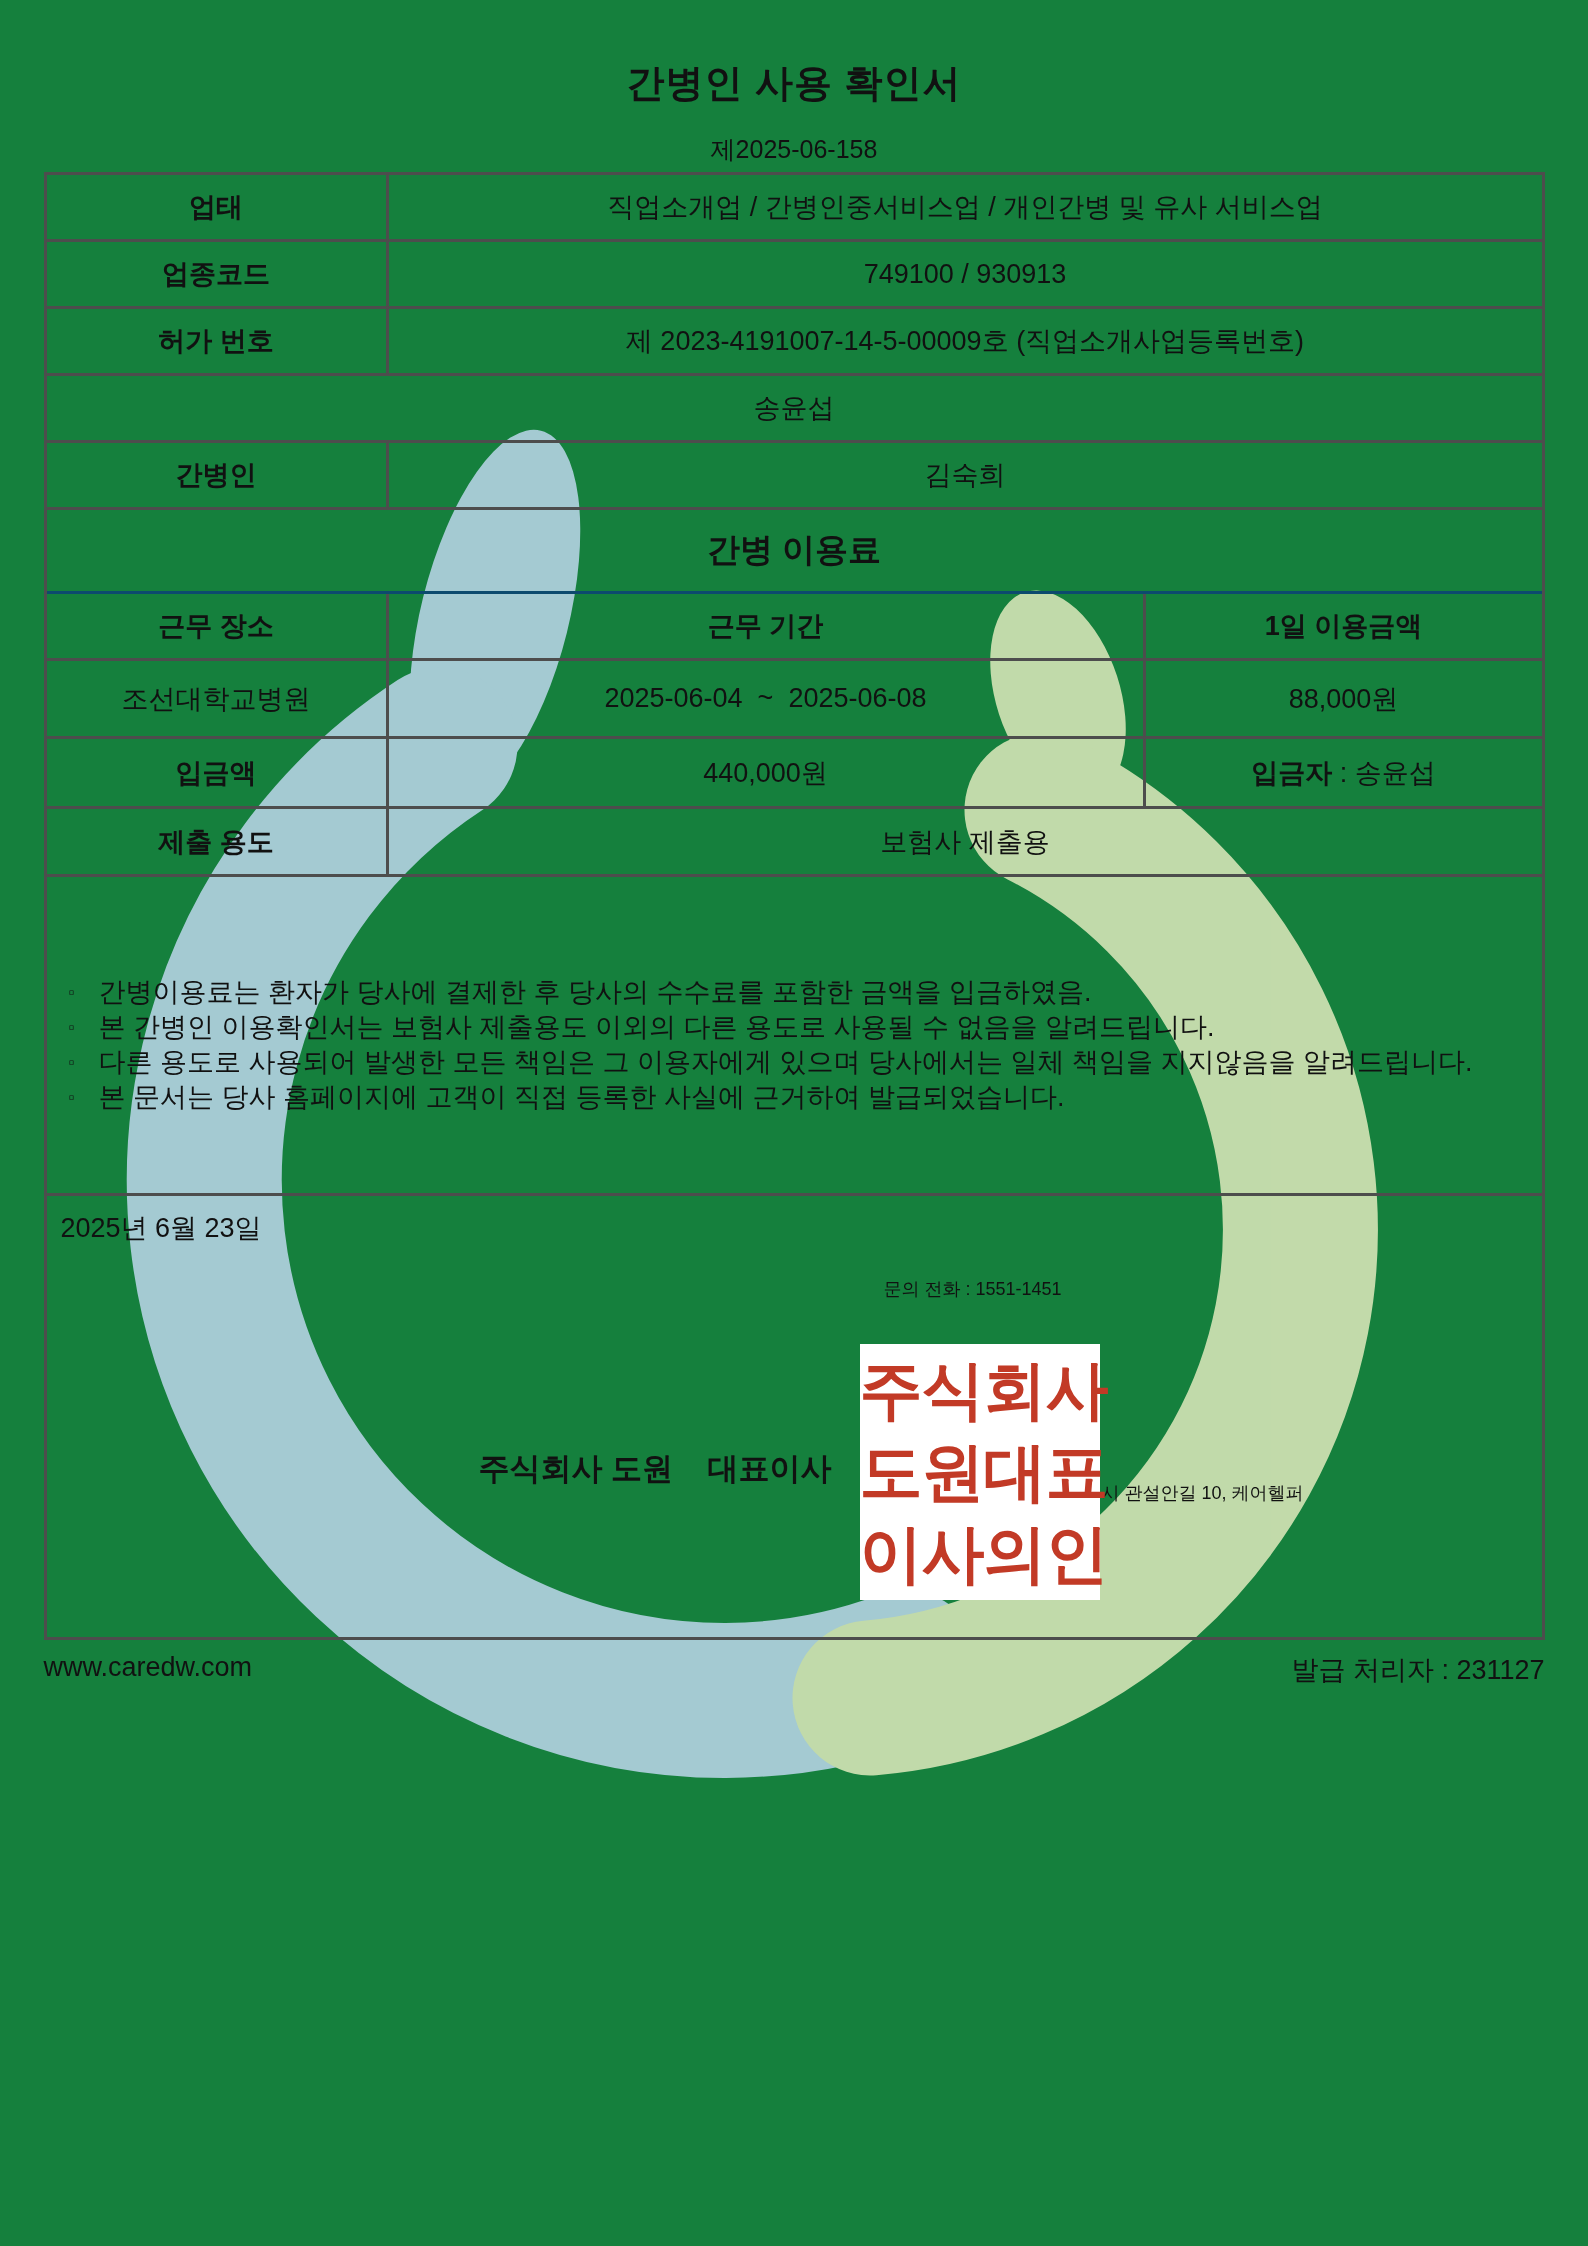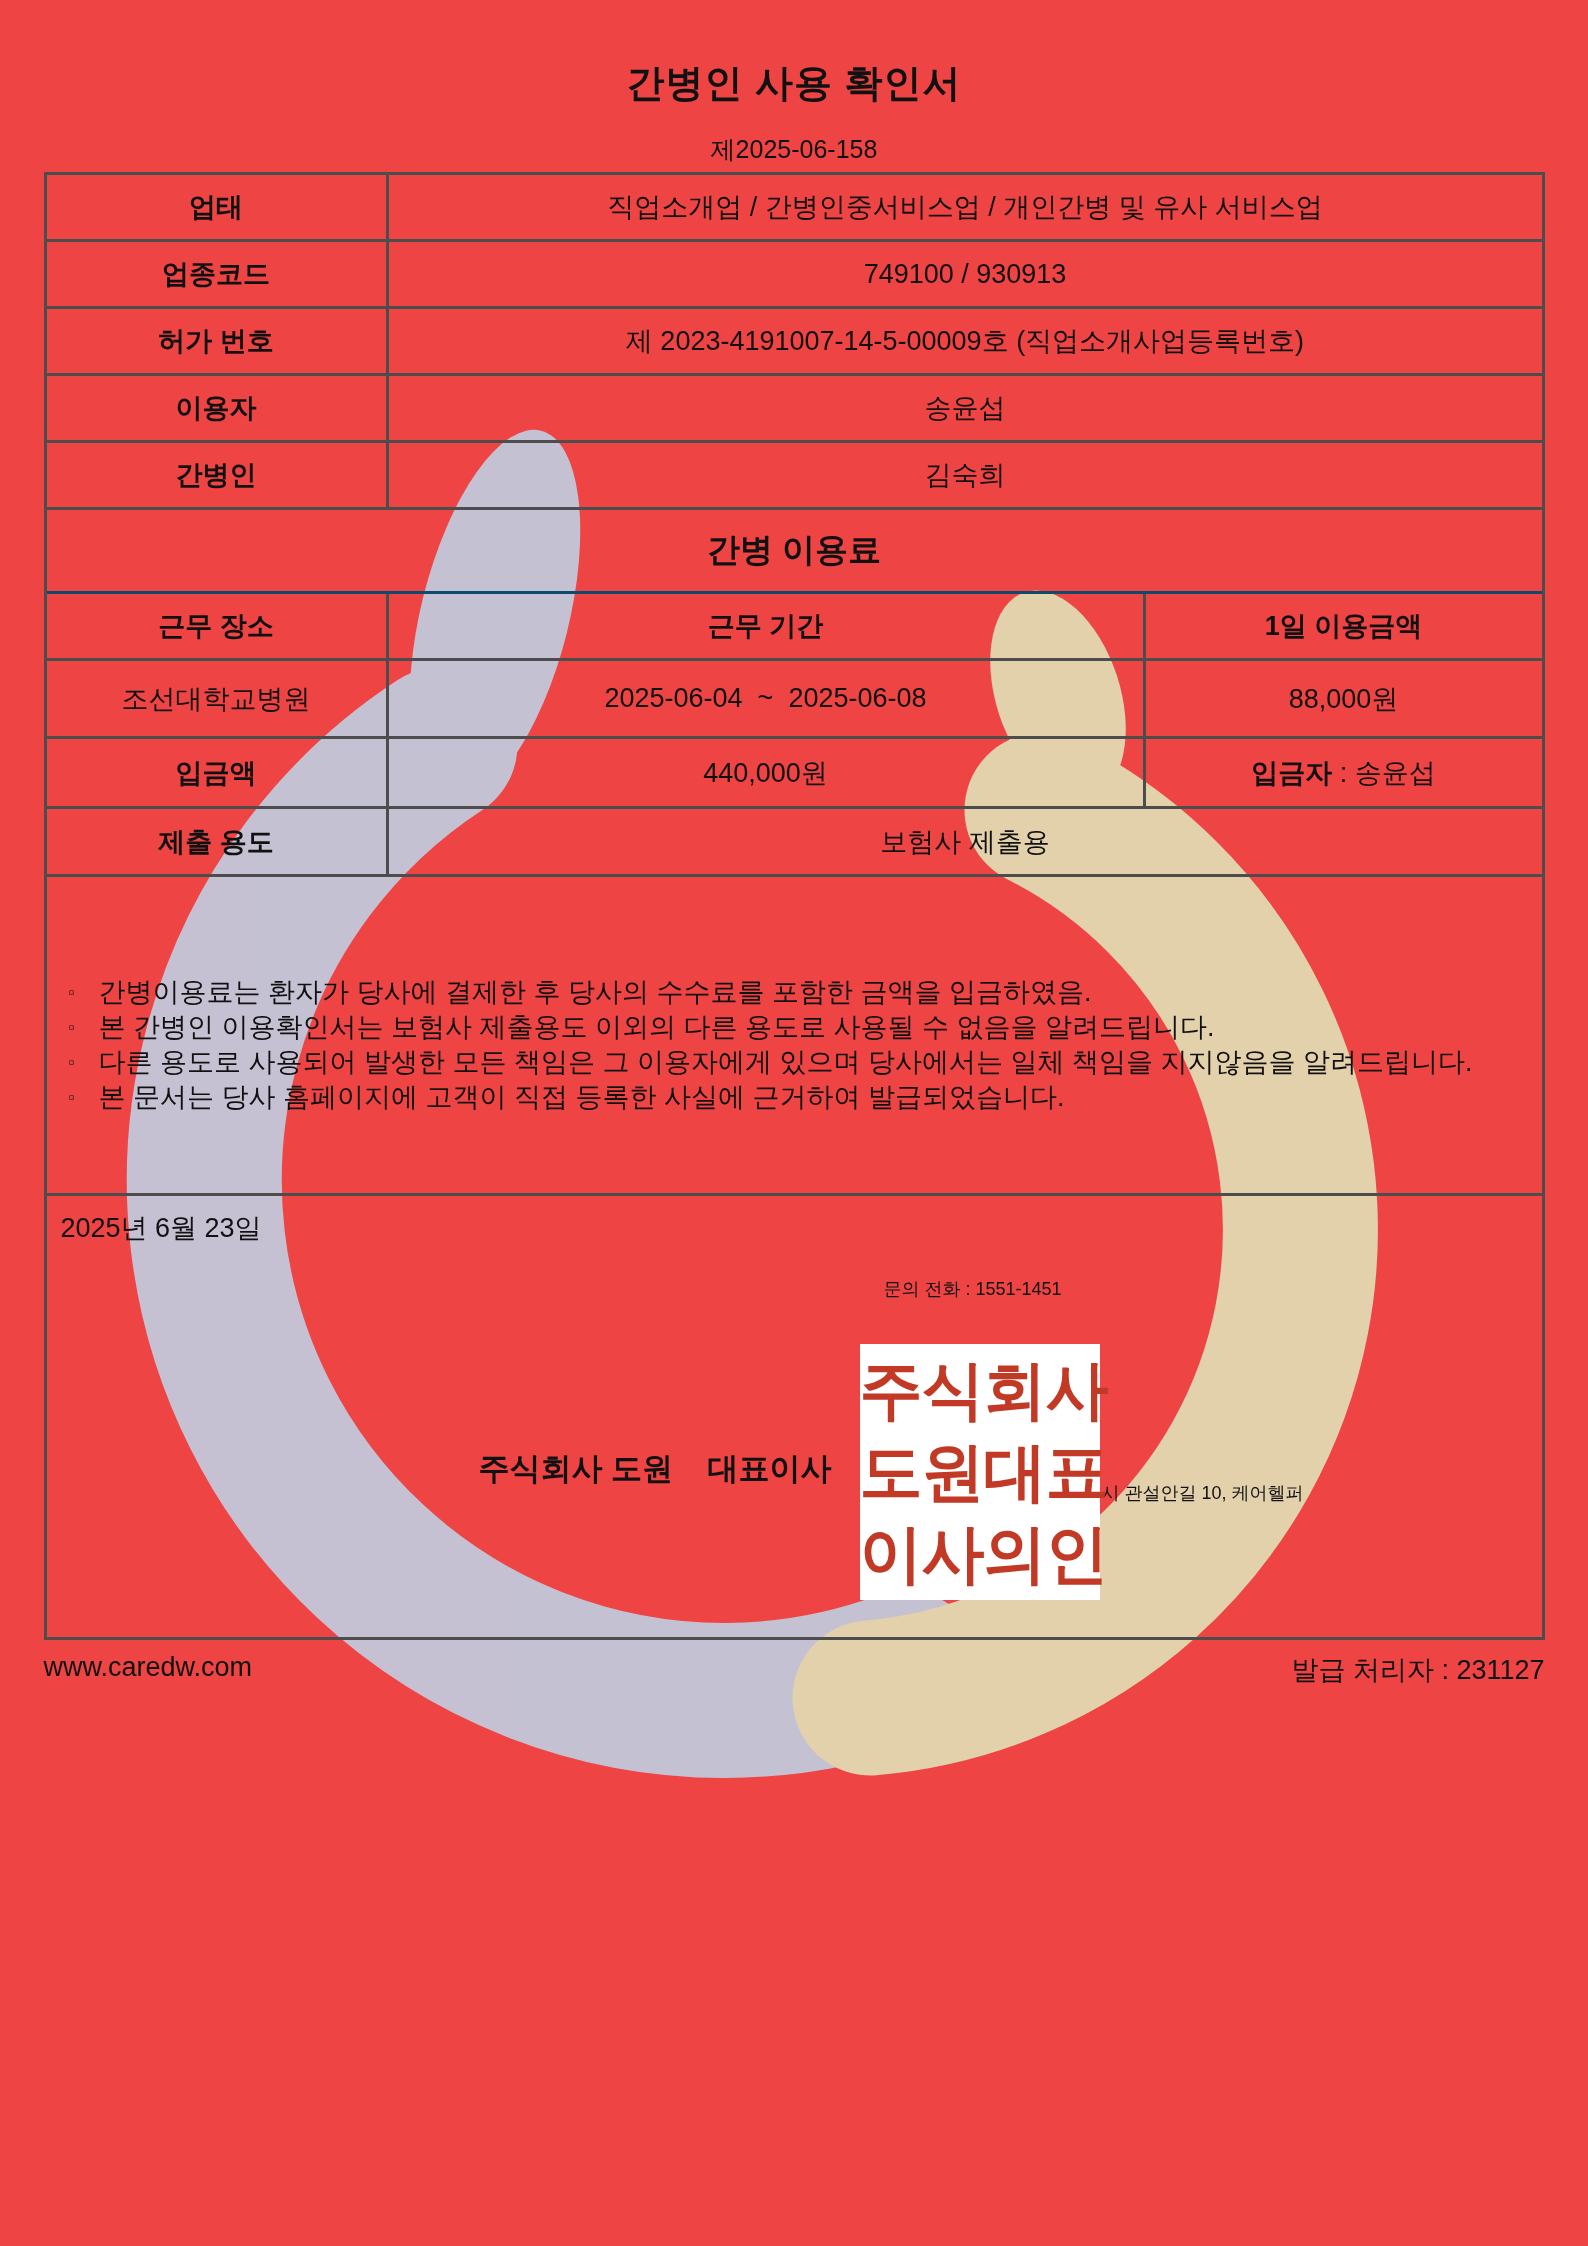--- a/index.html
+++ b/index.html
@@ -1,19 +1,19 @@
 <!DOCTYPE html>
 <html><head>
 <meta charset="utf-8">
 <style>
   html,body{margin:0;padding:0;background:#e9e9e9;}
   .page{
     position:relative;
     width:1588px;height:2246px;
-    background:#ef4444;
+    background:#15803d;
     font-family:"Liberation Sans","DejaVu Sans",sans-serif;
     color:#111;
     overflow:hidden;
     margin:0 auto;
   }
   .wm{position:absolute;left:0;top:0;width:1588px;height:2246px;z-index:0;}
   .content{position:relative;z-index:1;}
 
   .title{
     padding-top:58px;
@@ -138,21 +138,20 @@
         <div class="cell lab w1">업종코드</div>
         <div class="cell grow">749100 / 930913</div>
       </div>
 
       <div class="row h67">
         <div class="cell lab w1">허가 번호</div>
         <div class="cell grow">제 2023-4191007-14-5-00009호 (직업소개사업등록번호)</div>
       </div>
 
       <div class="row h67">
-        <div class="cell lab w1">이용자</div>
         <div class="cell grow">송윤섭</div>
       </div>
 
       <div class="row h67">
         <div class="cell lab w1">간병인</div>
         <div class="cell grow">김숙희</div>
       </div>
 
       <div class="sec-head">간병 이용료</div>
 

